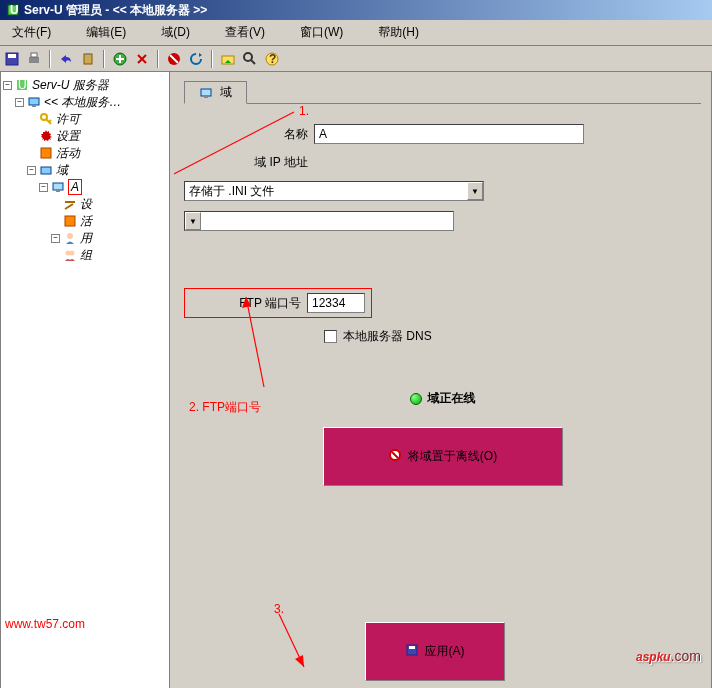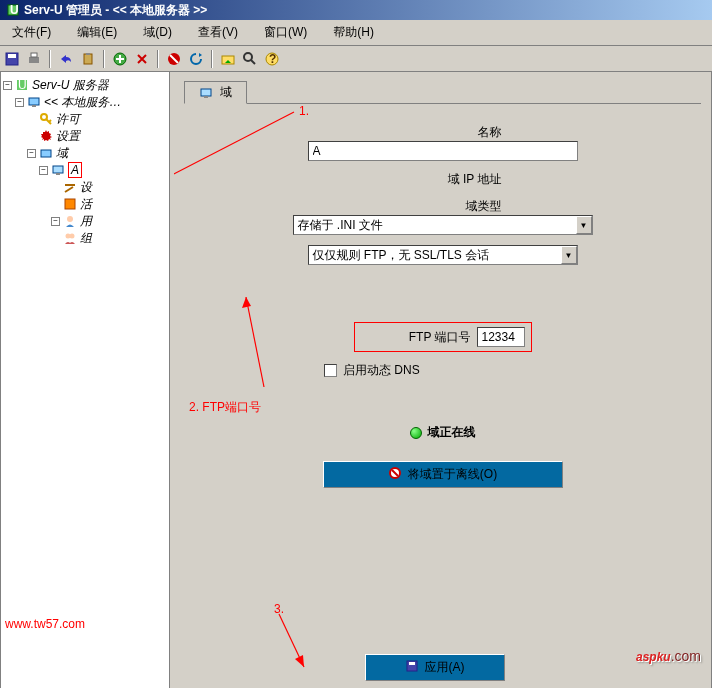--- a/index.html
+++ b/index.html
@@ -1,48 +1,48 @@
 <!DOCTYPE html>
 <html><head>
   <meta charset="utf-8">
   <style>
     * { box-sizing: border-box; margin: 0; padding: 0; font-family: "SimSun", "宋体", sans-serif; font-size: 12px; }
     body { width: 712px; height: 688px; background: #d4d0c8; overflow: hidden; position: relative; }
     .titlebar { background: linear-gradient(to right, #0a246a, #a6caf0); color: #fff; padding: 3px 6px; display: flex; align-items: center; height: 20px; font-weight: bold; }
     .titlebar-icon { width: 14px; height: 14px; margin-right: 4px; display: inline-flex; }
-    .menubar { background: #d4d0c8; padding: 2px 4px; display: flex; gap: 10px; border-bottom: 1px solid #808080; }
+    .menubar { background: #d4d0c8; padding: 2px 4px; display: flex; gap: 19px; border-bottom: 1px solid #808080; }
     .menuitem { padding: 2px 8px; cursor: default; }
     .toolbar { background: #d4d0c8; padding: 3px; border-bottom: 1px solid #808080; display: flex; align-items: center; gap: 4px; height: 26px; }
     .tb-btn { width: 18px; height: 18px; display: inline-flex; align-items: center; justify-content: center; cursor: pointer; }
     .tb-sep { width: 2px; height: 18px; border-left: 1px solid #808080; border-right: 1px solid #fff; margin: 0 2px; }
     .main { display: flex; height: 620px; }
     .tree-panel { width: 170px; background: #fff; border: 1px solid #808080; border-top: none; overflow: auto; padding: 4px 2px; position: relative; }
     .splitter { width: 4px; background: #d4d0c8; cursor: ew-resize; border-top: none; }
     .content-panel { flex: 1; background: #d4d0c8; border: 1px solid #808080; border-left: none; border-top: none; position: relative; padding: 8px 10px; }
     .tree-node { display: flex; align-items: center; height: 16px; margin: 1px 0; white-space: nowrap; }
     .tree-toggle { width: 9px; height: 9px; border: 1px solid #808080; display: inline-flex; align-items: center; justify-content: center; font-size: 8px; line-height: 1; margin-right: 3px; background: #fff; cursor: pointer; }
     .tree-icon { width: 14px; height: 14px; margin-right: 3px; display: inline-flex; align-items: center; justify-content: center; }
     .tree-label { cursor: default; font-style: italic; }
     .tree-highlight { border: 1px solid red; padding: 0 2px; }
     .tab-strip { display: flex; border-bottom: 1px solid #808080; margin-bottom: 20px; }
     .tab { background: #d4d0c8; border: 1px solid #fff; border-right: 1px solid #808080; border-bottom: none; padding: 2px 14px; display: flex; align-items: center; gap: 4px; position: relative; top: 1px; }
     .tab.active { border: 1px solid #808080; border-bottom: 1px solid #d4d0c8; }
-    .form-row { display: flex; align-items: center; margin: 10px 0; flex-direction: column; }
+    .form-row { display: flex; align-items: center; margin: 10px 0; }
     .form-label { width: 130px; text-align: right; padding-right: 6px; }
     .text-input { background: #fff; border: 1px solid #808080; border-top-color: #404040; border-left-color: #404040; height: 20px; padding: 2px 4px; }
     .combo { display: flex; background: #fff; border: 1px solid #808080; border-top-color: #404040; border-left-color: #404040; height: 20px; align-items: center; }
     .combo-text { flex: 1; padding: 0 4px; }
     .combo-arrow { width: 16px; height: 18px; background: #d4d0c8; border: 1px solid #808080; border-top-color: #fff; border-left-color: #fff; display: flex; align-items: center; justify-content: center; font-size: 8px; cursor: pointer; }
     .port-highlight { border: 1px solid red; padding: 4px 6px; display: inline-flex; align-items: center; margin-top: 47px; }
     .checkbox-row { display: flex; align-items: center; margin-left: 140px; margin-top: 10px; }
     .checkbox { width: 13px; height: 13px; border: 1px solid #808080; border-top-color: #404040; border-left-color: #404040; background: #fff; margin-right: 6px; }
     .status-row { text-align: center; margin-top: 45px; display: flex; align-items: center; justify-content: center; gap: 6px; }
     .status-dot { width: 12px; height: 12px; border-radius: 50%; background: radial-gradient(circle at 30% 30%, #8f8, #0a0); border: 1px solid #060; }
     .offline-btn-wrap { text-align: center; margin-top: 20px; }
-    .win-btn { background: #0369a1; border: 1px solid #808080; border-top-color: #fff; border-left-color: #fff; padding: 4px 24px; cursor: pointer; display: inline-flex; align-items: center; gap: 6px; }
+    .win-btn { background: #be185d; border: 1px solid #808080; border-top-color: #fff; border-left-color: #fff; padding: 20px 24px; cursor: pointer; display: inline-flex; align-items: center; gap: 6px; }
     .apply-btn-wrap { position: absolute; bottom: 10px; left: 0; right: 16px; text-align: center; }
     .annotation { color: red; position: absolute; font-size: 12px; pointer-events: none; }
     .arrow-line { position: absolute; pointer-events: none; }
     .watermark { color: red; position: absolute; left: 4px; top: 545px; font-size: 12px; }
     .red-arrow { stroke: red; stroke-width: 1.2; fill: none; }
     .red-arrow-head { fill: red; }
     .aspku { position: absolute; right: 10px; bottom: 22px; font-family: Arial, sans-serif; font-weight: bold; font-size: 32px; font-style: italic; color: #d22; text-shadow: 1px 1px 0 #fff, 2px 2px 2px rgba(0,0,0,.3); }
     .aspku .com { font-size: 14px; color: #7f1d1d; font-style: normal; font-weight: normal; }
   </style>
 </head>
@@ -171,20 +171,28 @@
       <span class="tree-label">许可</span>
     </div>
     <div class="tree-node" style="padding-left:36px">
       <span class="tree-icon">
           <svg viewBox="0 0 14 14" width="14" height="14">
             <path d="M7 1 L8 3 L10 2 L10 4 L12 5 L11 7 L13 8 L11 9 L12 11 L10 10 L9 12 L7 11 L5 12 L5 10 L3 11 L4 9 L2 8 L3 7 L2 5 L4 5 L4 3 L6 3 Z" fill="#c00"></path>
           </svg>
         </span>
       <span class="tree-label">设置</span>
     </div>
+    <div class="tree-node" style="padding-left:36px">
+      <span class="tree-icon">
+          <svg viewBox="0 0 14 14" width="14" height="14">
+            <rect x="2" y="2" width="10" height="10" fill="#f80" stroke="#a40"></rect>
+          </svg>
+        </span>
+      <span class="tree-label">活动</span>
+    </div>
     <div class="tree-node" style="padding-left:24px">
       <span class="tree-toggle">−</span>
       <span class="tree-icon">
           <svg viewBox="0 0 14 14" width="14" height="14">
             <rect x="2" y="4" width="10" height="7" fill="#8cf" stroke="#048"></rect>
           </svg>
         </span>
       <span class="tree-label">域</span>
     </div>
     <div class="tree-node" style="padding-left:36px">
@@ -253,41 +261,39 @@
     </div>
 
     <div class="form-row">
       <span class="form-label">名称</span>
       <input class="text-input" style="width: 270px;" value="A">
     </div>
     <div class="form-row">
       <span class="form-label">域 IP 地址</span>
     </div>
     <div class="form-row">
-      <span class="form-label">域类型</span>
       <div class="combo" style="width:300px">
         <span class="combo-text">存储于 .INI 文件</span>
         <span class="combo-arrow">▼</span>
       </div>
     </div>
     <div class="form-row">
       <div class="combo" style="width:270px">
-        <span class="combo-text">仅仅规则 FTP，无 SSL/TLS 会话</span>
         <span class="combo-arrow">▼</span>
       </div>
     </div>
     <div class="form-row">
       <span class="port-highlight">
         <span class="form-label" style="width:116px">FTP 端口号</span>
-        <input class="text-input" style="width: 48px;" value="12334">
+        <input class="text-input" style="width: 58px;" value="12334">
       </span>
     </div>
     <div class="checkbox-row">
       <span class="checkbox"></span>
-      <span>启用动态 DNS</span>
+      <span>本地服务器 DNS</span>
     </div>
 
     <div class="status-row">
       <span class="status-dot"></span>
       <b>域正在线</b>
     </div>
 
     <div class="offline-btn-wrap">
       <button class="win-btn" style="width:240px;justify-content:center">
         <span><svg viewBox="0 0 14 14" width="14" height="14">

